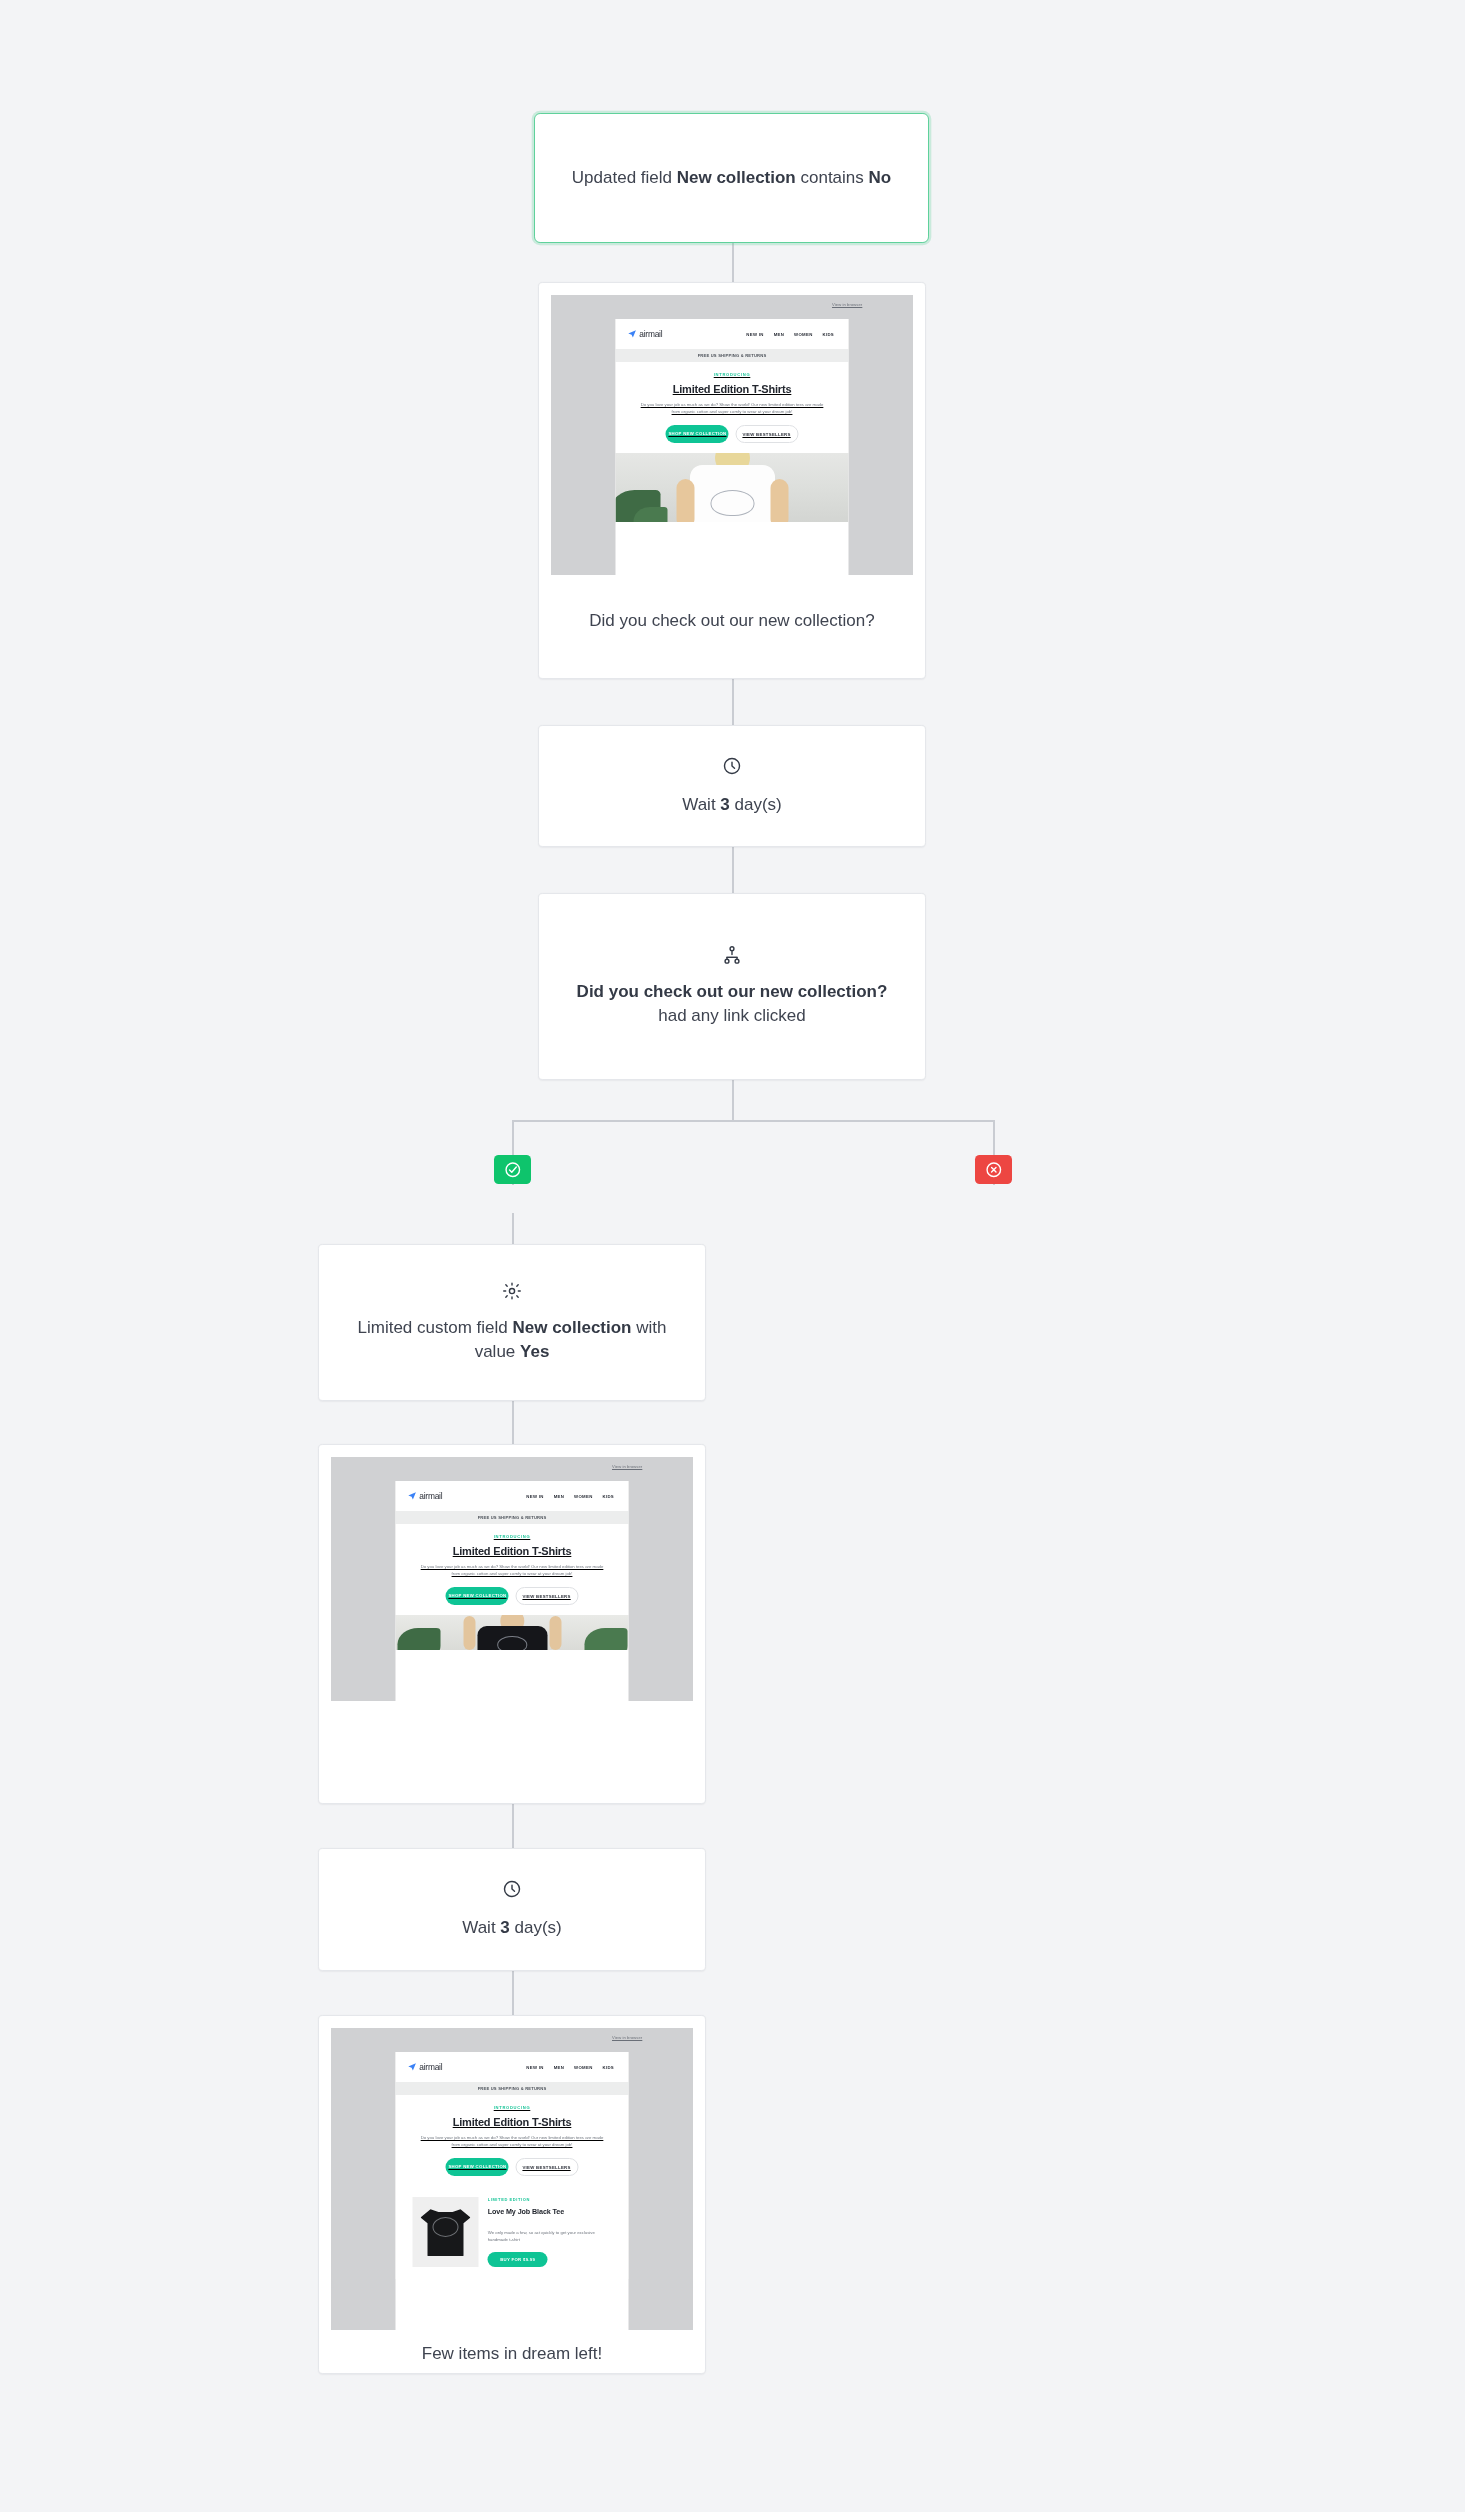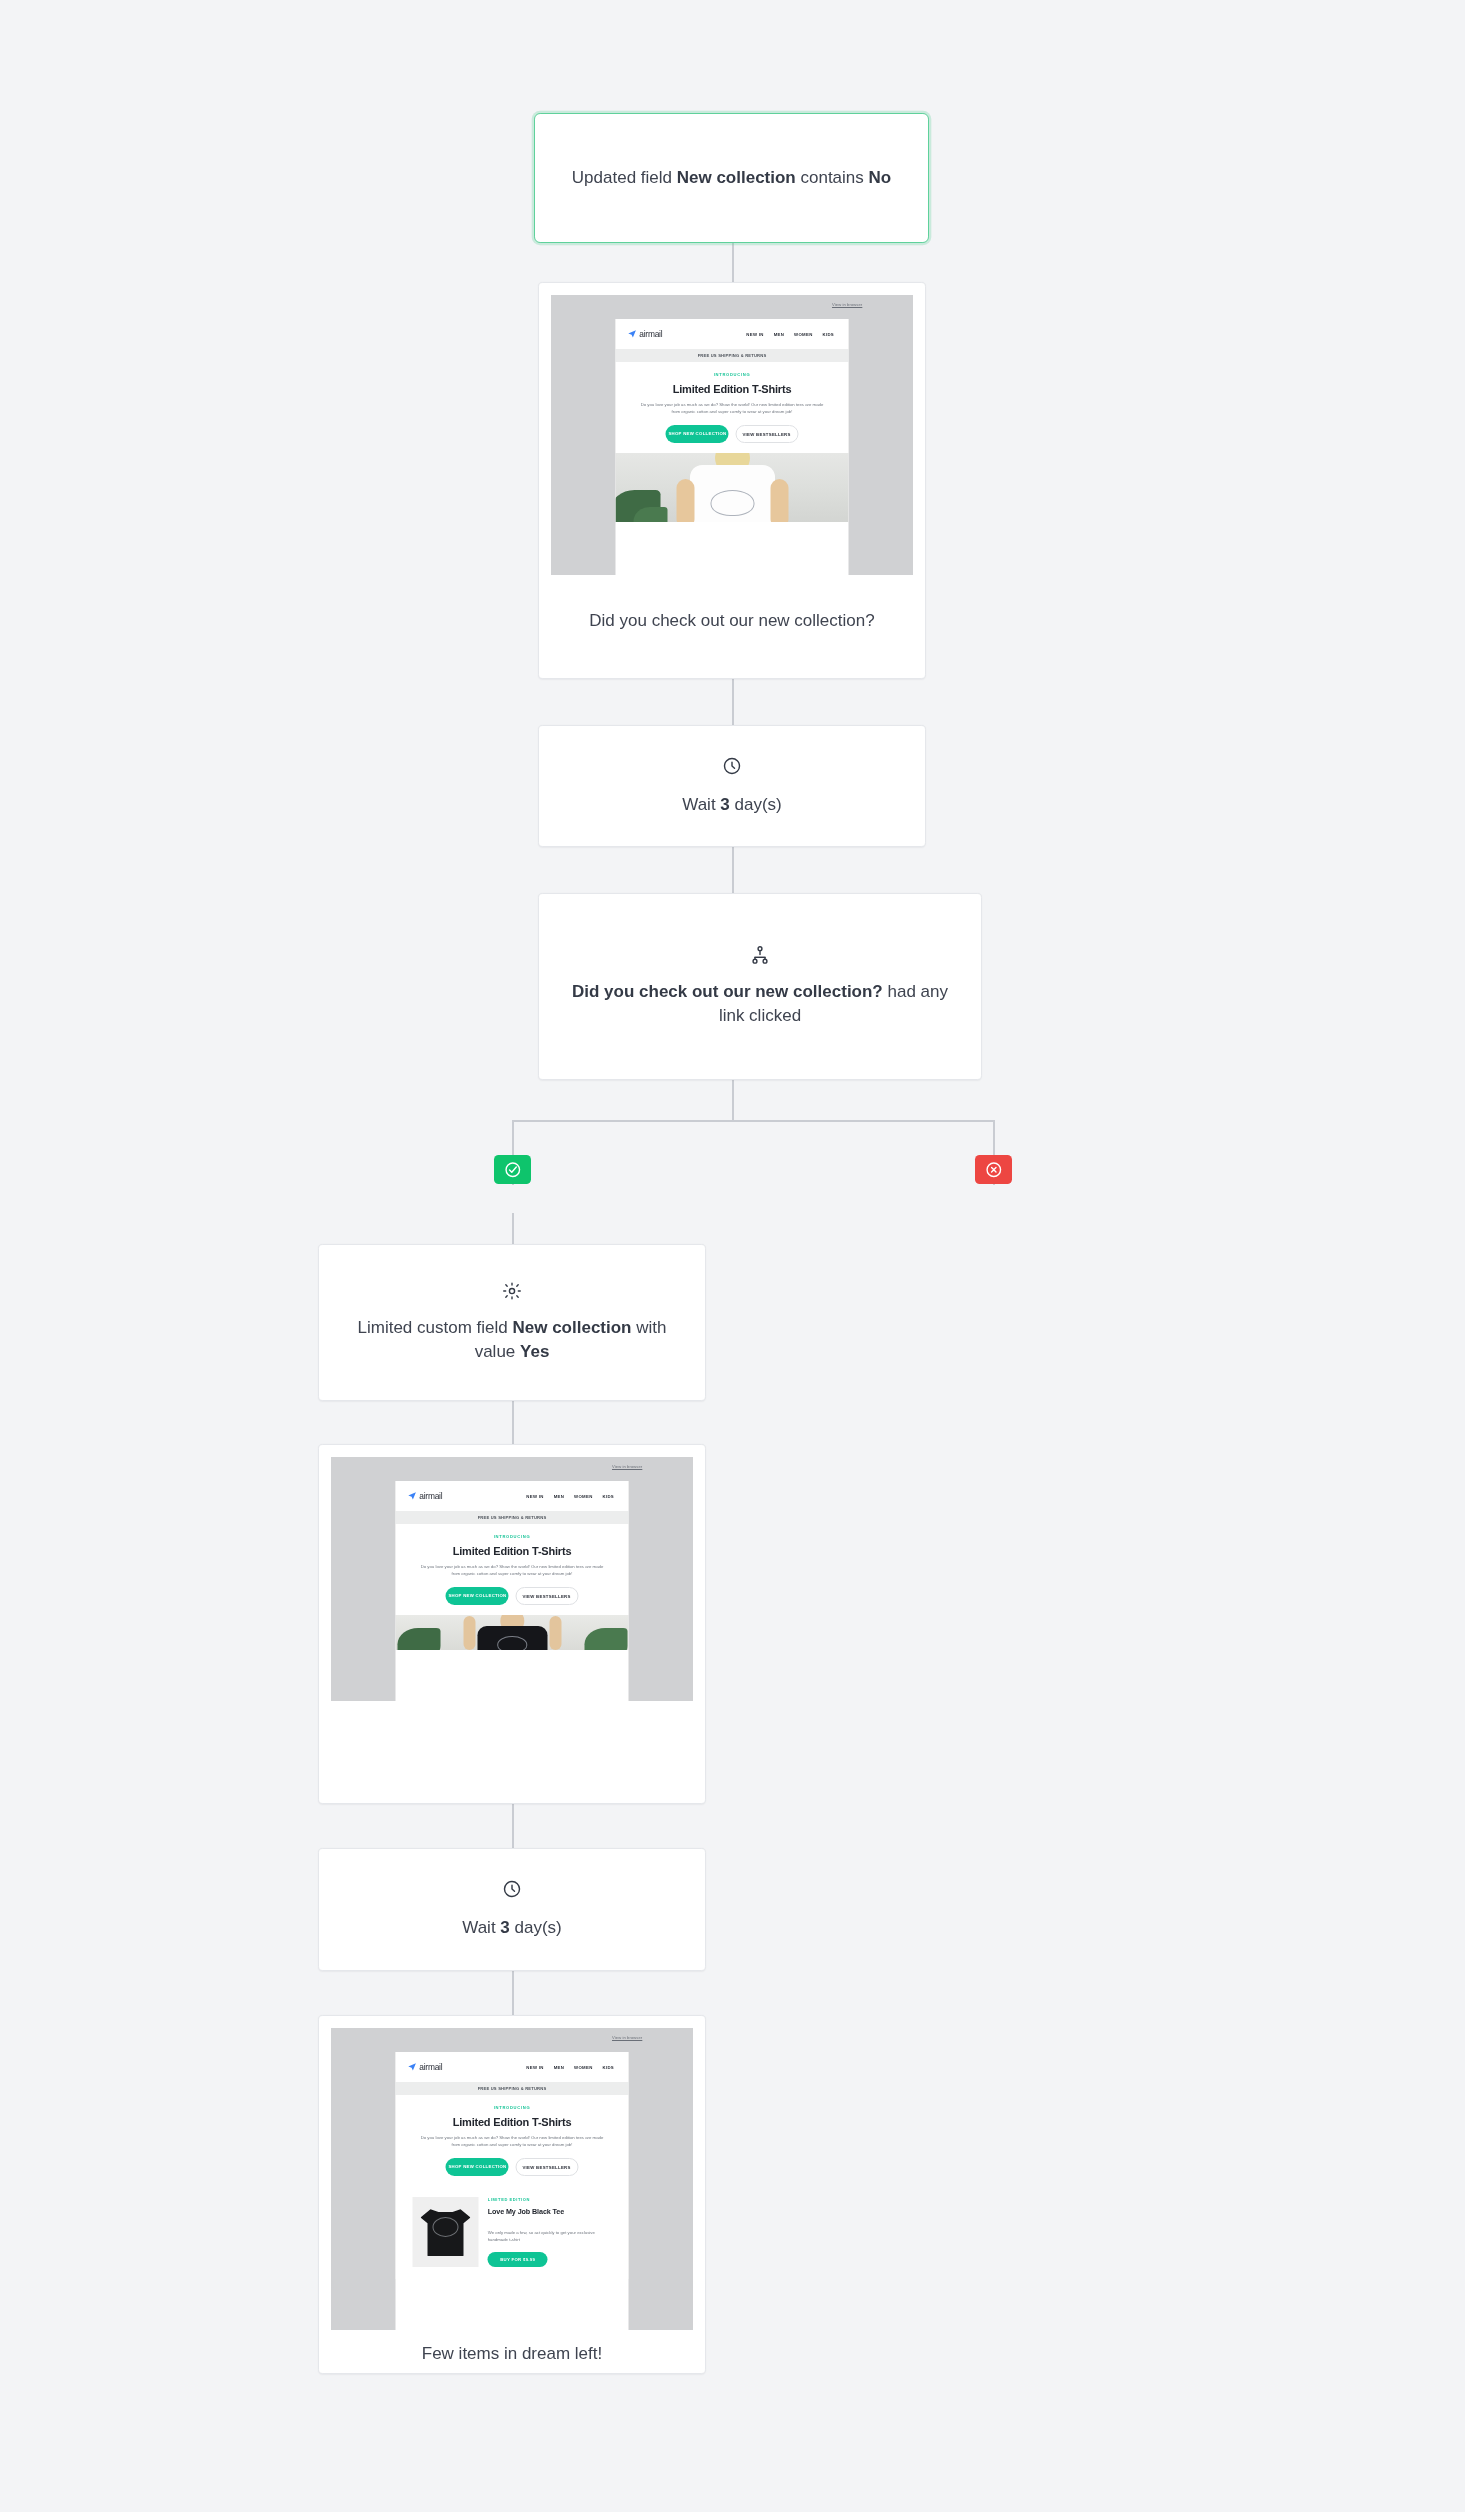--- a/index.html
+++ b/index.html
@@ -138,21 +138,21 @@
   }
   .ship-bar {
     background: #eceded;
     text-align: center;
     padding: 3.8px 0;
     font-size: 4.1px;
     font-weight: 700;
     color: #4c5159;
     letter-spacing: 0.2px;
   }
-  .mail-body { padding: 10px 17px 0; text-align: center; background: #fff; }
+  .mail-body { padding: 10px 17px 0; text-align: center; background: #fff; text-decoration: underline; }
   .kicker {
     font-size: 4.1px;
     font-weight: 700;
     color: #17c497;
     letter-spacing: 0.7px;
     margin-bottom: 6.1px;
   }
   .mail-h1 {
     font-size: 11px;
     font-weight: 700;
@@ -335,21 +335,21 @@
       <svg width="20" height="20" viewBox="0 0 24 24" fill="none" stroke="#343a46" stroke-width="1.7" stroke-linecap="round">
         <circle cx="12" cy="12" r="9"></circle>
         <path d="M12 7.4V12l3 2.6"></path>
       </svg>
     </span>
     <div class="txt">
       <span>Wait </span><b>3</b><span> day(s)</span>
     </div>
   </div>
 
-  <div class="node node-action" style="left:538px; top:893px; width:444px; height:187px;">
+  <div class="node node-action" style="left:538px; top:893px; width:388px; height:187px;">
     <span class="nicon" style="margin-bottom:15.3px;">
       <svg width="20" height="20" viewBox="0 0 24 24" fill="none" stroke="#343a46" stroke-width="1.7" stroke-linecap="round">
         <circle cx="12" cy="4.4" r="2.3"></circle>
         <circle cx="6" cy="19.4" r="2.3"></circle>
         <circle cx="18" cy="19.4" r="2.3"></circle>
         <path d="M12 6.7v4.6M6 17.1v-2.3h12v2.3"></path>
         <path d="M6 14.8h12"></path>
       </svg>
     </span>
     <div class="txt">

